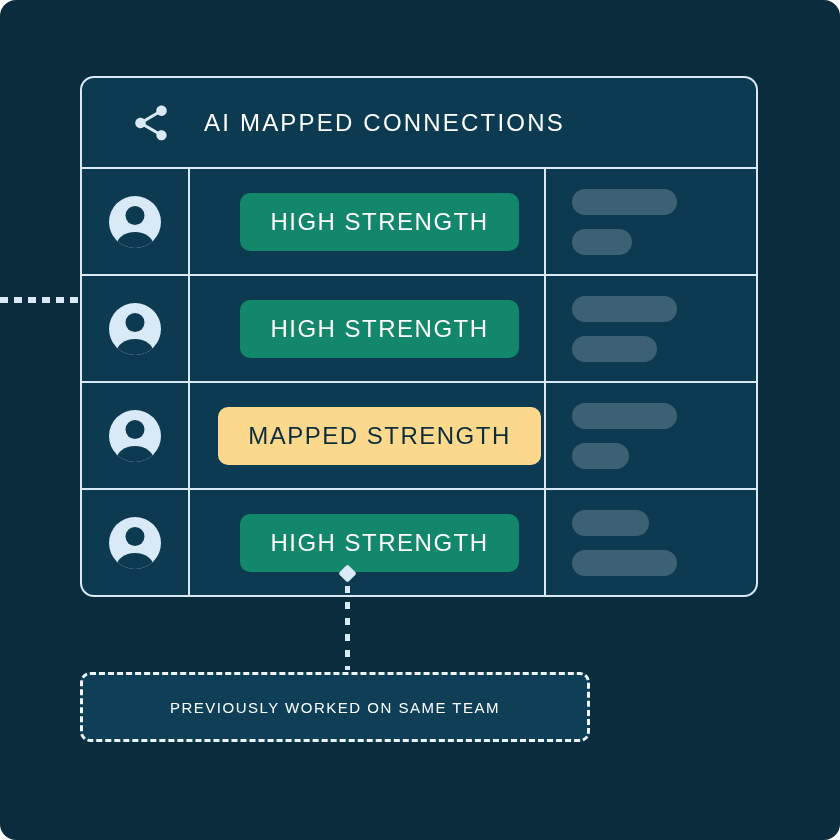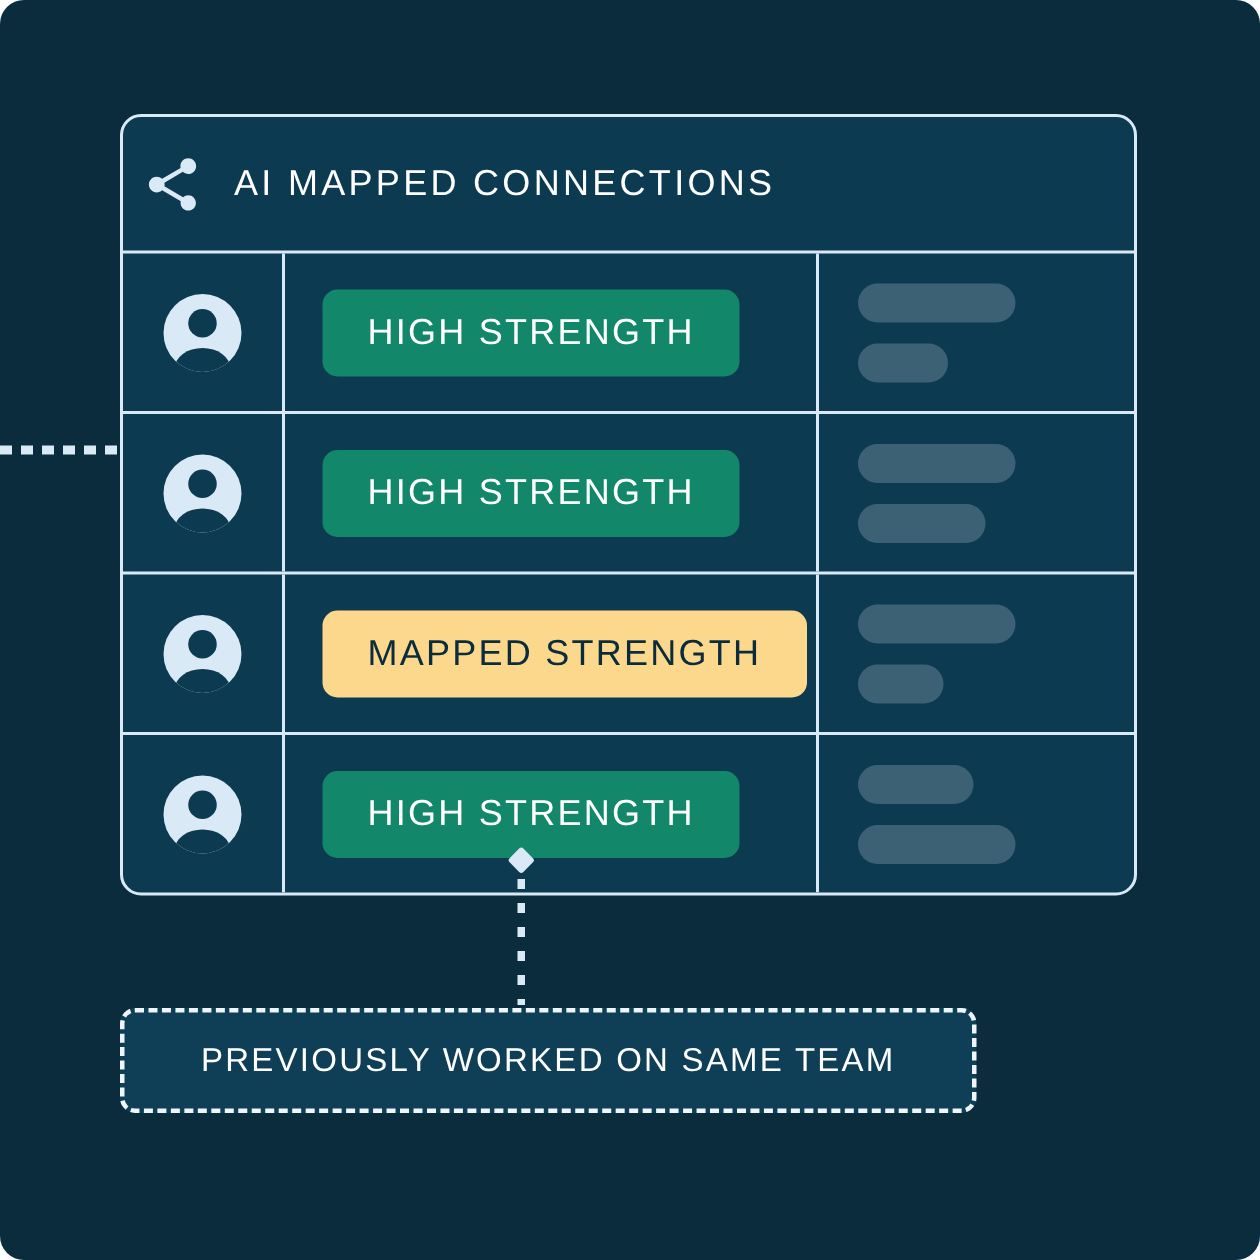--- a/index.html
+++ b/index.html
@@ -14,34 +14,34 @@
   .panel {
     position:absolute; left:80px; top:76px; width:678px; height:521px;
     box-sizing:border-box;
     border:2px solid var(--grid-line,#d9e9f6);
     border-radius:14px; overflow:hidden;
     background:var(--panel-cell-bg,#0c3a50);
     display:flex; flex-direction:column;
   }
   .panel-header {
     flex:0 0 89px; display:flex; align-items:center;
-    gap:20px; padding-left:12px;
+    gap:32px; padding-left:48px;
     border-bottom:2px solid var(--grid-line,#d9e9f6);
   }
   .share-icon { display:flex; align-items:center; }
   .panel-title {
     color:#ffffff; font-size:24px; font-weight:500; letter-spacing:2.2px;
   }
   .row {
     flex:1 1 auto; display:grid; grid-template-columns:108px 356px 1fr;
   }
   .row + .row { border-top:2px solid var(--grid-line,#d9e9f6); }
   .cell { display:flex; align-items:center; min-width:0; }
   .cell-avatar { justify-content:center; border-right:2px solid var(--grid-line,#d9e9f6); }
-  .cell-badge  { padding-left:25px; border-right:2px solid var(--grid-line,#d9e9f6); }
+  .cell-badge  { padding-left:25px; border-right:2px solid var(--grid-line,#d9e9f6);justify-content:center; }
   .cell-bars   { flex-direction:column; align-items:flex-start; justify-content:center;
                  gap:14px; padding-left:26px; }
 
   
   .avatar { position:relative; width:52px; height:52px; border-radius:50%;
             background:var(--accent-light,#d9e9f6); overflow:hidden; }
   .avatar-head { position:absolute; left:50%; top:10px; transform:translateX(-50%);
                  width:19px; height:19px; border-radius:50%;
                  background:var(--panel-cell-bg,#0c3a50); }
   .avatar-shoulders { position:absolute; left:50%; bottom:-11px; transform:translateX(-50%);
@@ -72,27 +72,27 @@
     border-radius:2px;
   }
   .dotted-line-v {
     position:absolute; left:345px; top:586px; width:5px; height:84px;
     background:repeating-linear-gradient(180deg,
       var(--accent-light,#d9e9f6) 0 7px, transparent 7px 16px);
   }
 
   
   .callout {
-    position:absolute; left:80px; top:672px; width:571px; height:70px;
+    position:absolute; left:80px; top:672px; width:510px; height:70px;
     box-sizing:border-box;
     background:var(--callout-bg,#0f3f56);
     border:3px dashed var(--callout-border,#eef5fb);
     border-radius:10px;
     display:flex; align-items:center; justify-content:center;
-    color:#ffffff; font-size:22px; letter-spacing:1.5px; font-weight:400;
+    color:#ffffff; font-size:15px; letter-spacing:1.5px; font-weight:400;
     white-space:nowrap;
   }
 </style>
 </head>
 <body>
 
 <div class="page">
 
   <div class="dash-line-left"></div>
 

